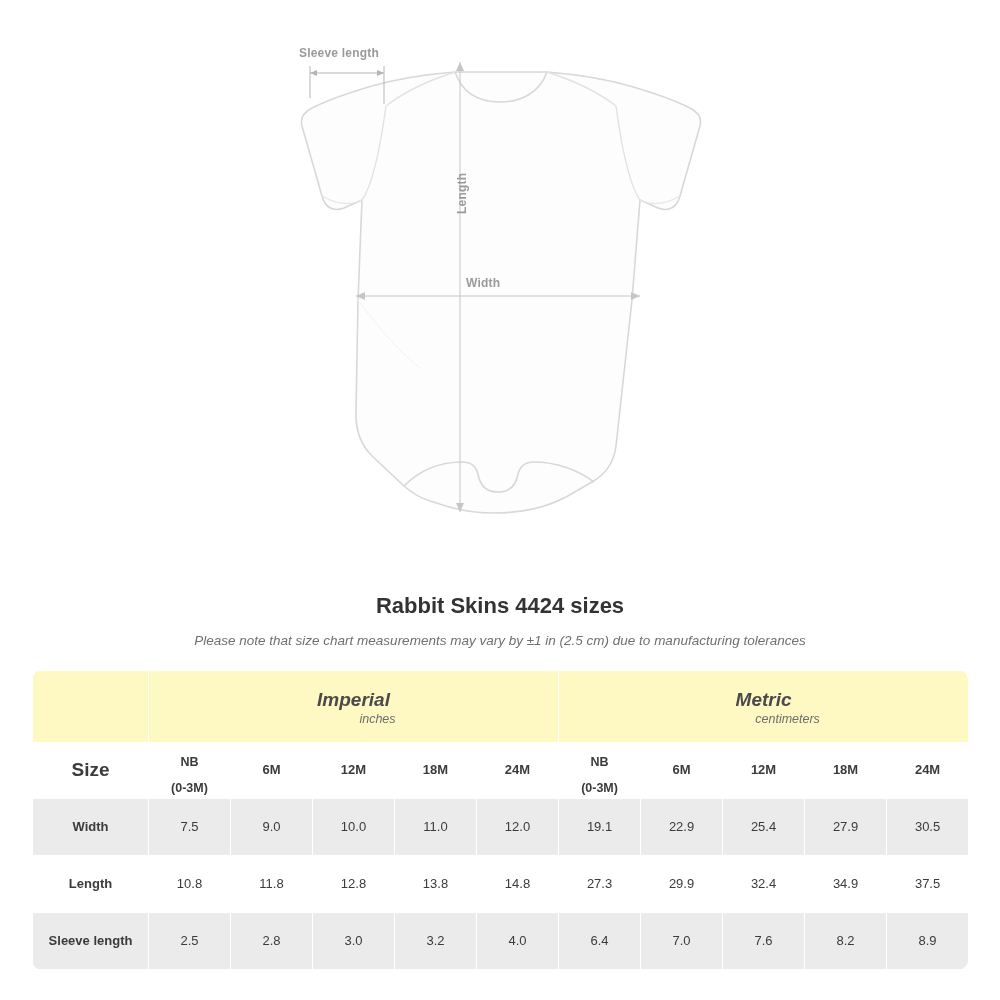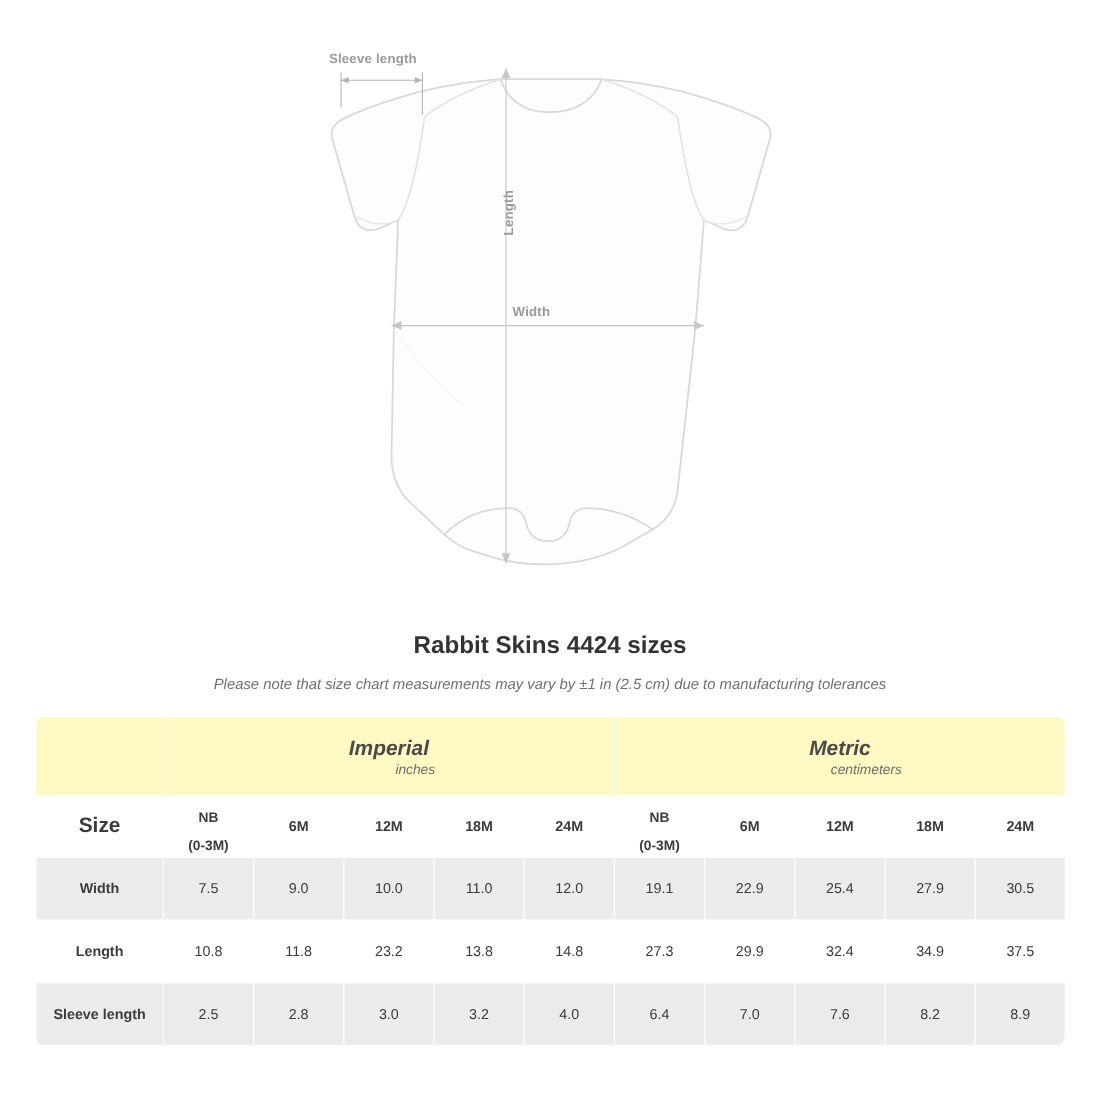--- a/index.html
+++ b/index.html
@@ -34,21 +34,21 @@
     transform: rotate(-90deg);
     transform-origin: left top;
   }
 
   
   .title {
     text-align: center;
     font-size: 22px;
     font-weight: bold;
     color: #333;
-    margin-top: 4px;
+    margin-top: 23px;
   }
   .subtitle {
     text-align: center;
     font-size: 13.5px;
     font-style: italic;
     color: #6f6f6f;
     margin-top: 14px;
   }
 
   
@@ -241,21 +241,21 @@
           <td>22.9</td>
           <td>25.4</td>
           <td>27.9</td>
           <td>30.5</td>
         </tr>
 
         <tr class="band-white">
           <td class="rowlabel">Length</td>
           <td>10.8</td>
           <td>11.8</td>
-          <td>23.2</td>
+          <td>12.8</td>
           <td>13.8</td>
           <td>14.8</td>
           <td>27.3</td>
           <td>29.9</td>
           <td>32.4</td>
           <td>34.9</td>
           <td>37.5</td>
         </tr>
 
         <tr class="band-grey">

